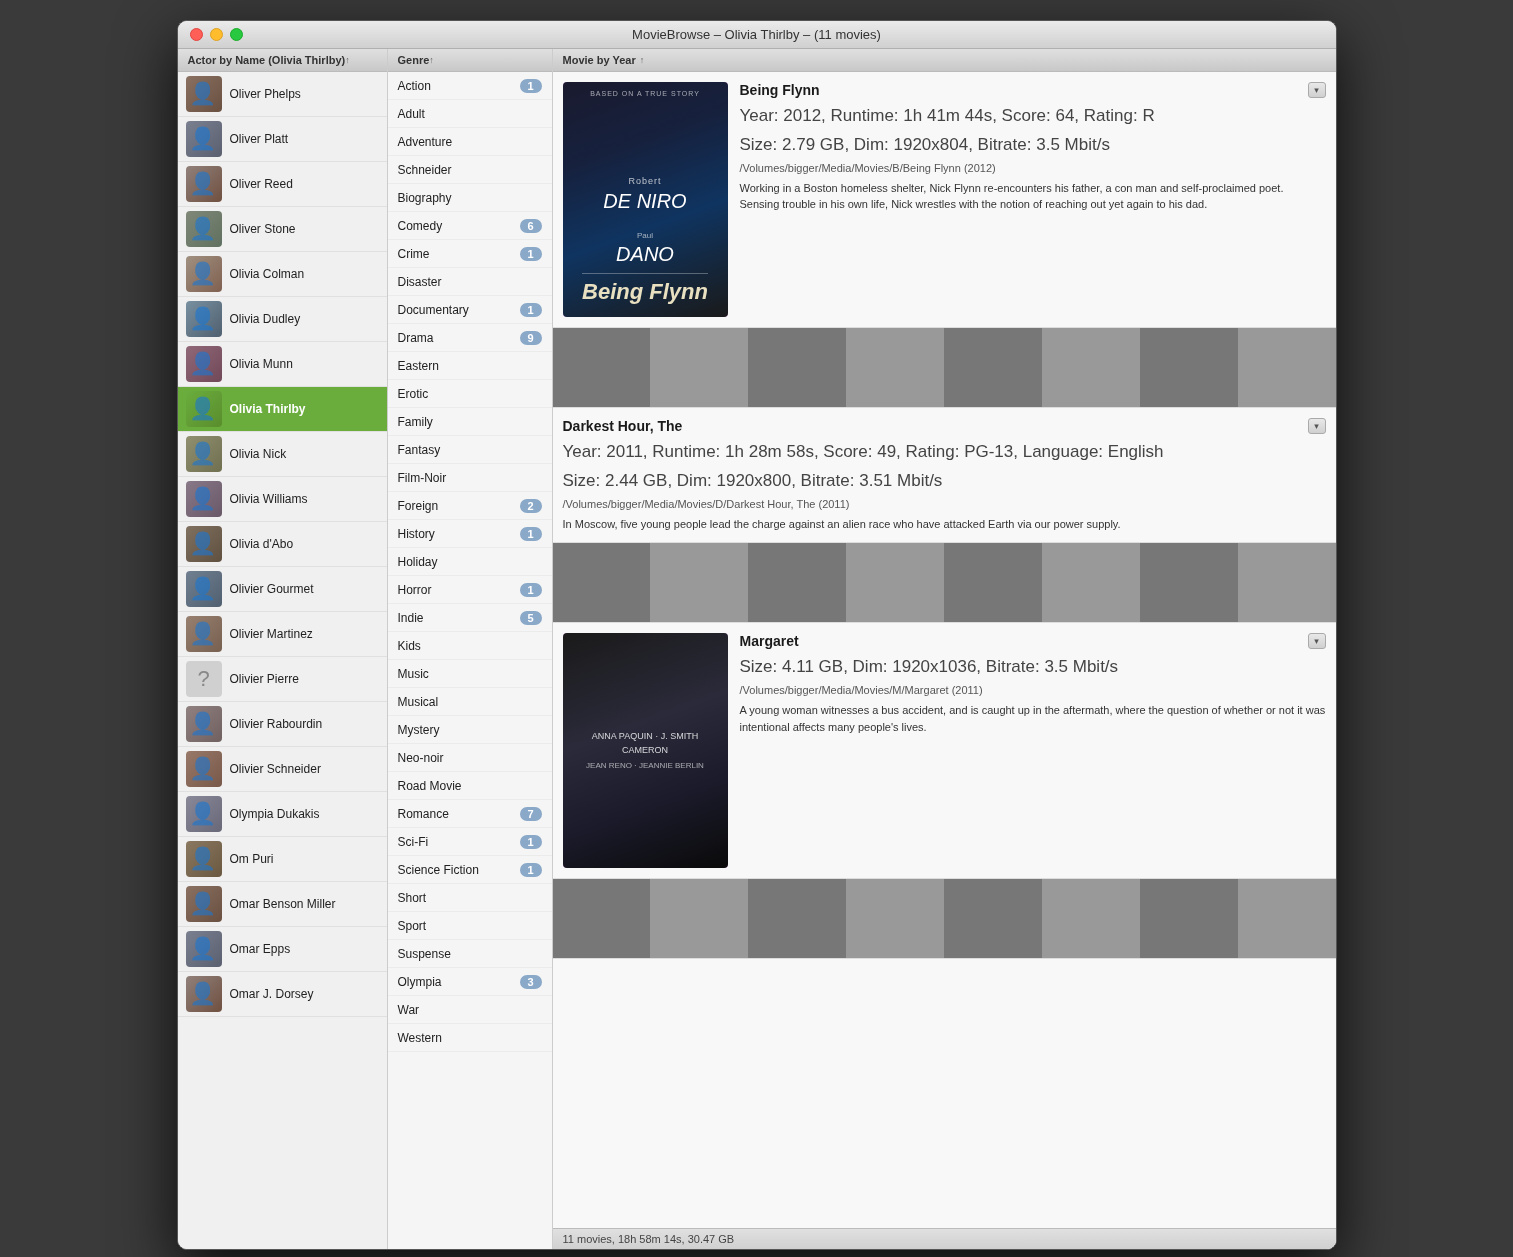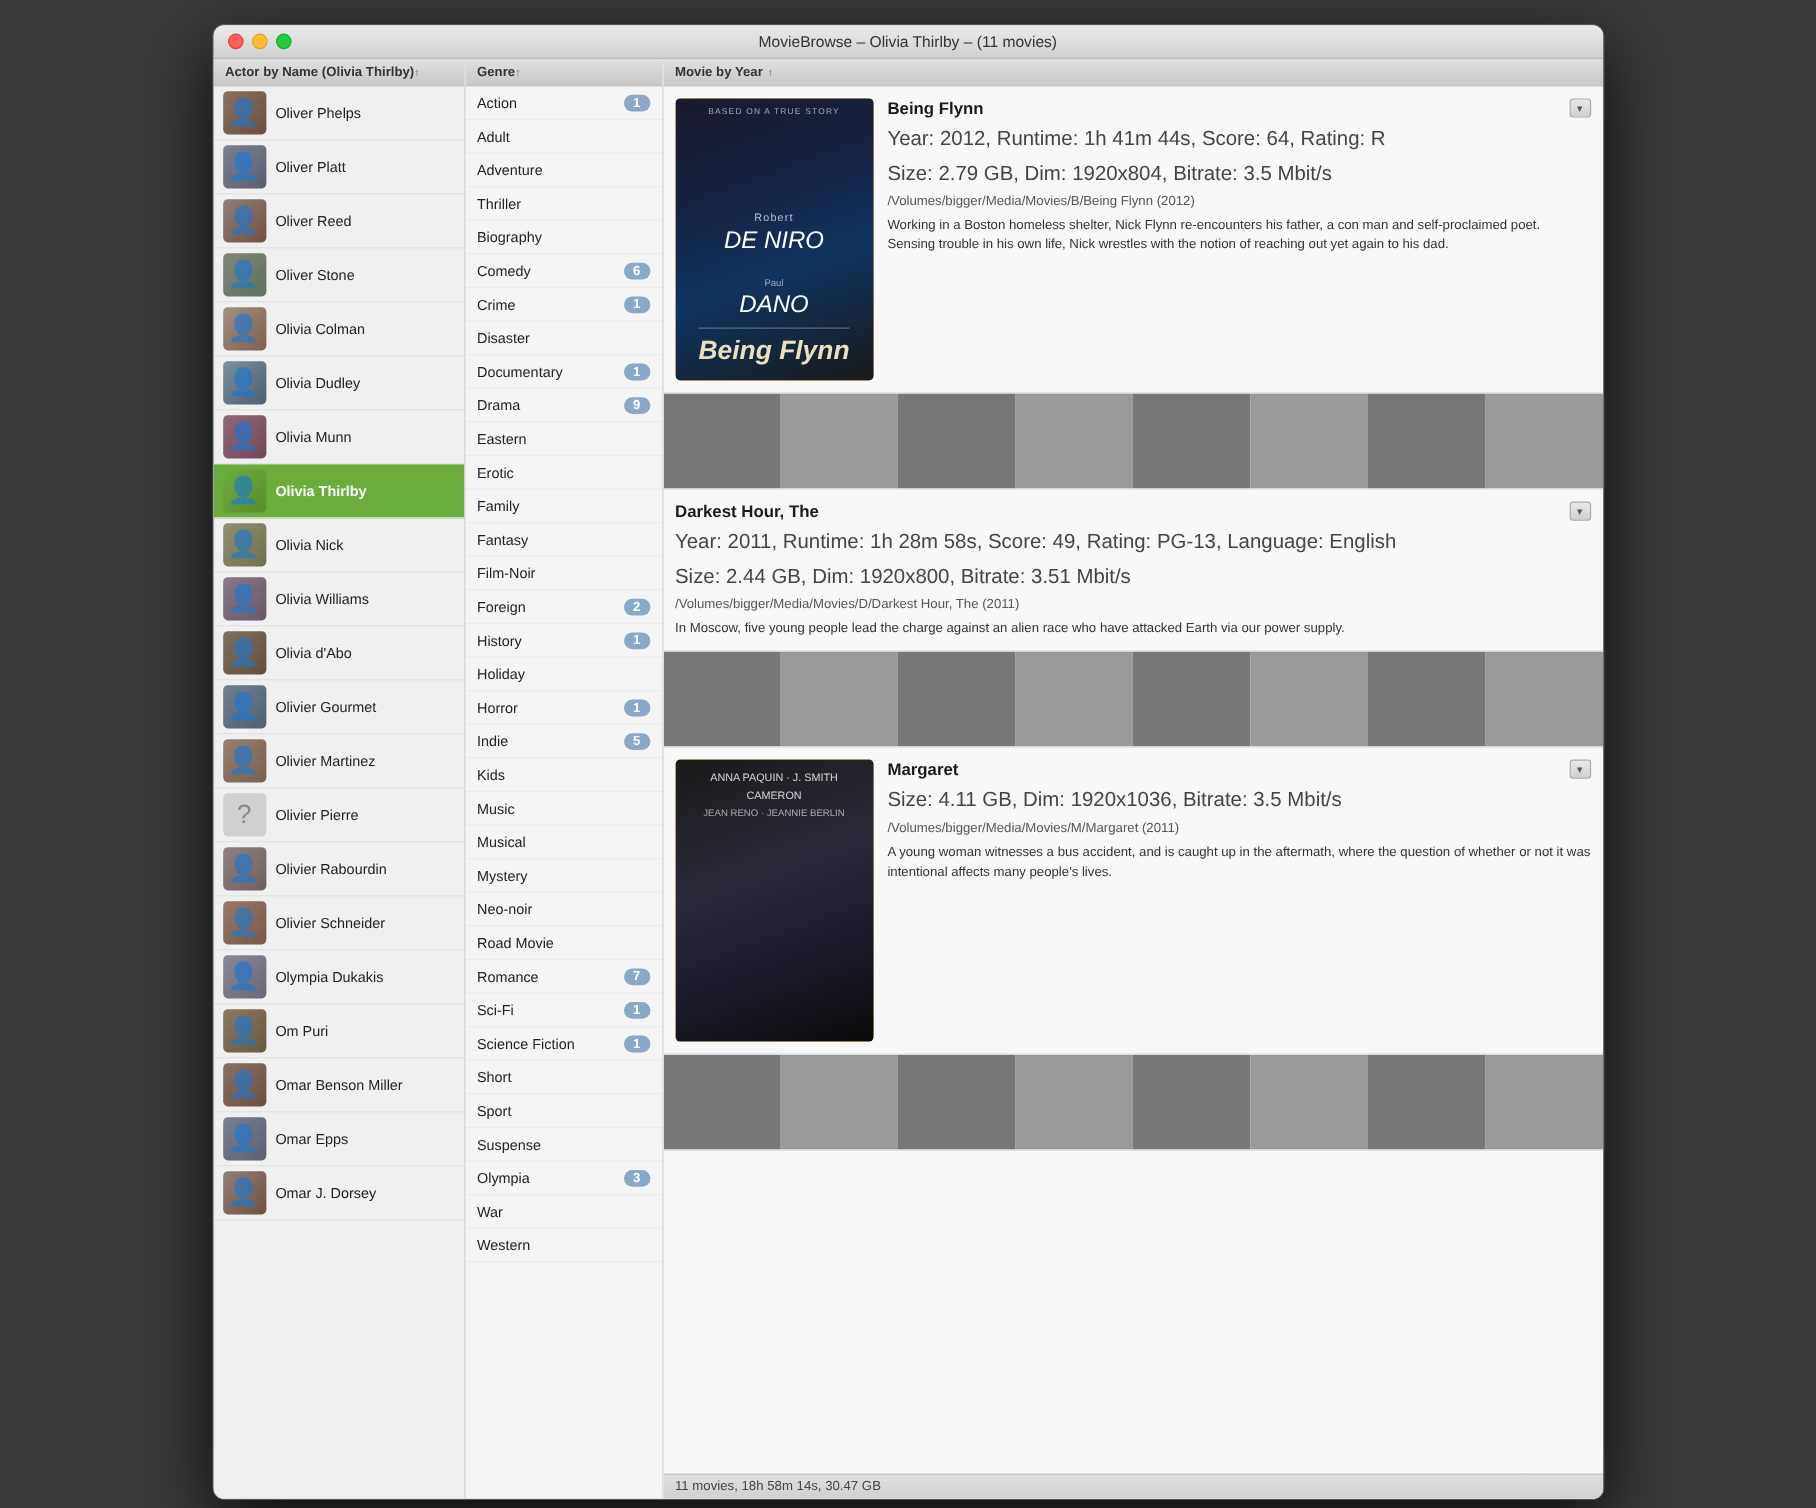--- a/index.html
+++ b/index.html
@@ -184,21 +184,21 @@
       display: flex;
       padding: 10px;
       gap: 12px;
     }
     .movie-poster {
       width: 165px;
       height: 235px;
       flex-shrink: 0;
       border-radius: 4px;
       overflow: hidden;
-      background: #a16207;
+      background: #f0abfc;
     }
     
     .poster-being-flynn {
       background: linear-gradient(160deg, #1a1a2e 0%, #16213e 30%, #0f3460 60%, #1a1a1a 100%);
       display: flex;
       flex-direction: column;
       align-items: center;
       justify-content: flex-end;
       padding: 10px;
       position: relative;
@@ -236,21 +236,21 @@
       font-weight: 900;
       text-transform: uppercase;
       line-height: 1.2;
       text-shadow: 0 0 20px rgba(255,140,0,0.8);
     }
     .poster-darkest-hour-text .the { font-size: 10px; letter-spacing: 3px; }
 
     .poster-margaret {
       background: linear-gradient(160deg, #1a1a1a 0%, #2a2a3a 40%, #1a1a2a 70%, #0a0a0a 100%);
       display: flex;
-      align-items: flex-start;
+      align-items: center;
       justify-content: center;
       padding: 8px;
       position: relative;
     }
     .poster-margaret-bottom {
       color: rgba(255,255,255,0.7);
       font-size: 7px;
       text-align: center;
       line-height: 1.6;
     }
@@ -511,21 +511,21 @@
             <span class="genre-name">Action</span>
             <span class="genre-badge">1</span>
           </div>
           <div class="genre-item">
             <span class="genre-name">Adult</span>
           </div>
           <div class="genre-item">
             <span class="genre-name">Adventure</span>
           </div>
           <div class="genre-item">
-            <span class="genre-name">Thriller</span>
+            <span class="genre-name">Schneider</span>
           </div>
           <div class="genre-item">
             <span class="genre-name">Biography</span>
           </div>
           <div class="genre-item">
             <span class="genre-name">Comedy</span>
             <span class="genre-badge">6</span>
           </div>
           <div class="genre-item">
             <span class="genre-name">Crime</span>

